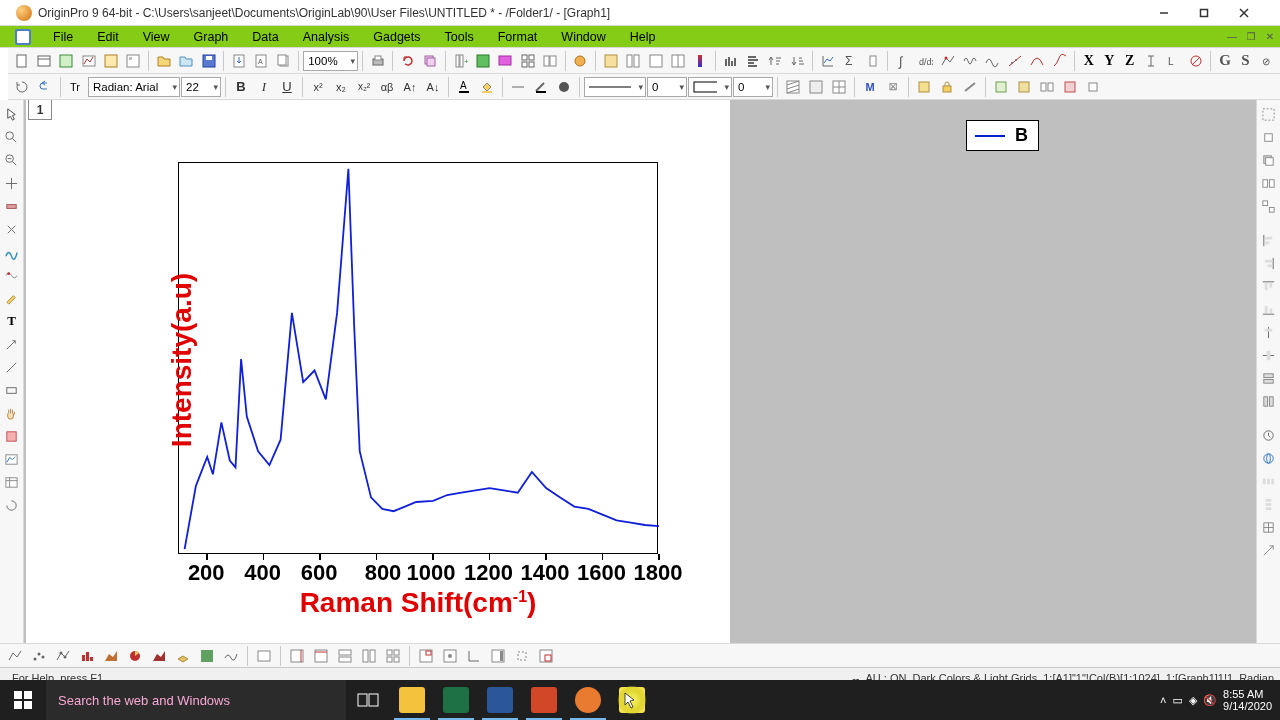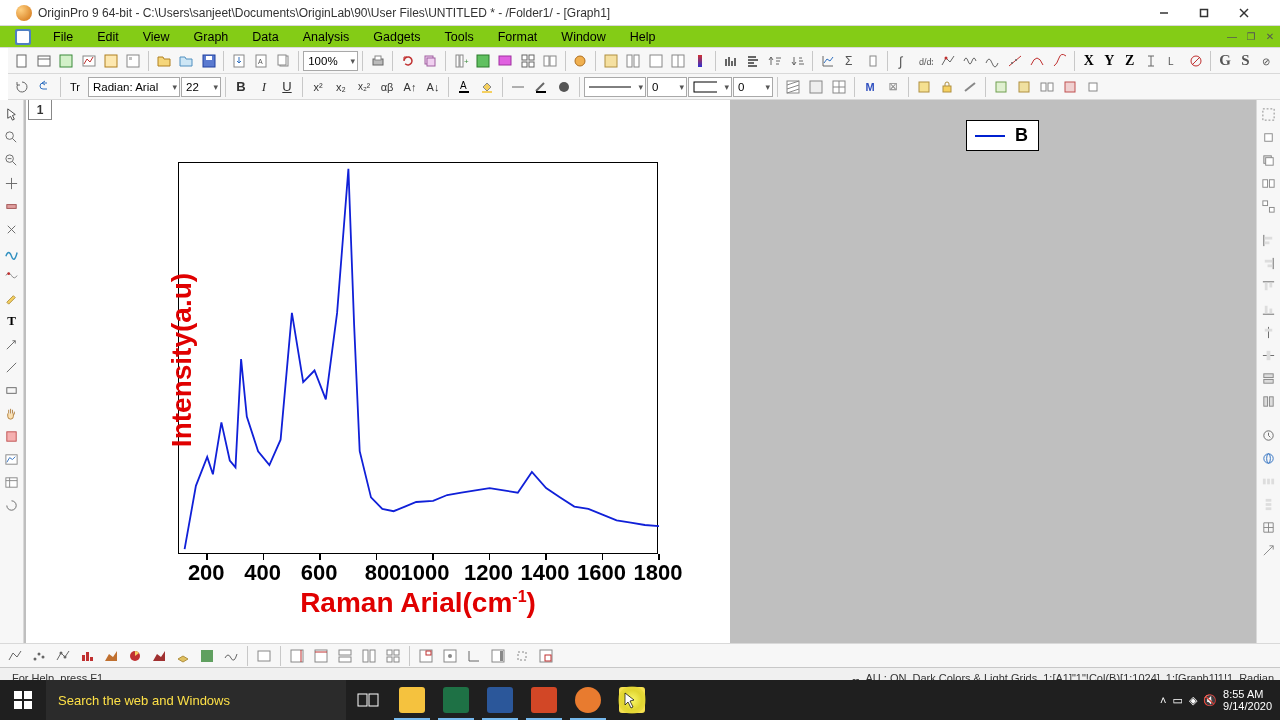--- a/index.html
+++ b/index.html
@@ -62,21 +62,21 @@
 
 .statusbar { height:20px; background:#f0f0f0; border-top:1px solid #c8c8c8; display:flex; align-items:center; font-size:11px; color:#333; padding:0 6px; }
 .statusbar .sp { flex:1; }
 .statusbar span { margin-left:6px; }
 
 
 .taskbar { position:absolute; bottom:0; left:0; width:100%; height:40px; background:#1f1f1f; display:flex; align-items:center; }
 .start-btn { width:46px; height:40px; display:flex; align-items:center; justify-content:center; }
 .win-logo { width:18px; height:18px; display:grid; grid-template:1fr 1fr/1fr 1fr; gap:2px; }
 .win-logo div { background:#fff; }
-.search-box { flex:0 0 300px; height:40px; background:#2b2b2b; display:flex; align-items:center; padding:0 12px; color:#fde047; font-size:13px; }
+.search-box { flex:0 0 300px; height:40px; background:#2b2b2b; display:flex; align-items:center; padding:0 12px; color:#f9a8d4; font-size:13px; }
 .tb-icon { width:44px; height:40px; display:flex; align-items:center; justify-content:center; position:relative; }
 .tb-icon .ic { width:26px; height:26px; border-radius:3px; }
 .tb-icon.active::after { content:''; position:absolute; bottom:0; left:4px; right:4px; height:2px; background:#76b9ed; }
 .tray { margin-left:auto; display:flex; align-items:center; color:#fff; font-size:11px; padding-right:8px; gap:6px; }
 .tray .clk { text-align:left; line-height:1.1; }
 .highlight-cursor { position:absolute; width:28px; height:28px; border-radius:50%; background:radial-gradient(circle,#faf86a,#d6d020aa,transparent); pointer-events:none; }
 </style>
 </head>
 <body>
 
@@ -708,29 +708,29 @@
         <div class="tm" style="left: 480px;"></div>
       </div>
 
     <div class="ylabel" style="left:142px;top:365px">Intensity(a.u)</div>
 
     <div class="xticks" id="xticks">
         <div class="xtk" style="left: 28.2353px;">200</div>
         <div class="xtk" style="left: 84.7059px;">400</div>
         <div class="xtk" style="left: 141.176px;">600</div>
         <div class="xtk" style="left: 205px;">800</div>
-        <div class="xtk" style="left: 247px;">1000</div>
+        <div class="xtk" style="left: 253px;">1000</div>
         <div class="xtk" style="left: 310.588px;">1200</div>
         <div class="xtk" style="left: 367.059px;">1400</div>
         <div class="xtk" style="left: 423.529px;">1600</div>
         <div class="xtk" style="left: 480px;">1800</div>
       </div>
 
     <div class="xlabel">
-      <span>Raman Arial(cm</span><sup>-1</sup><span>)</span>
+      <span>Raman Shift(cm</span><sup>-1</sup><span>)</span>
     </div>
   </div>
 
   <div class="rightbar">
     <div class="vbtn">
         <svg viewBox="0 0 16 16">
           <rect x="2" y="2" width="12" height="12" fill="none" stroke="#888" stroke-dasharray="2"></rect>
         </svg>
       </div>
     <div class="vbtn">

